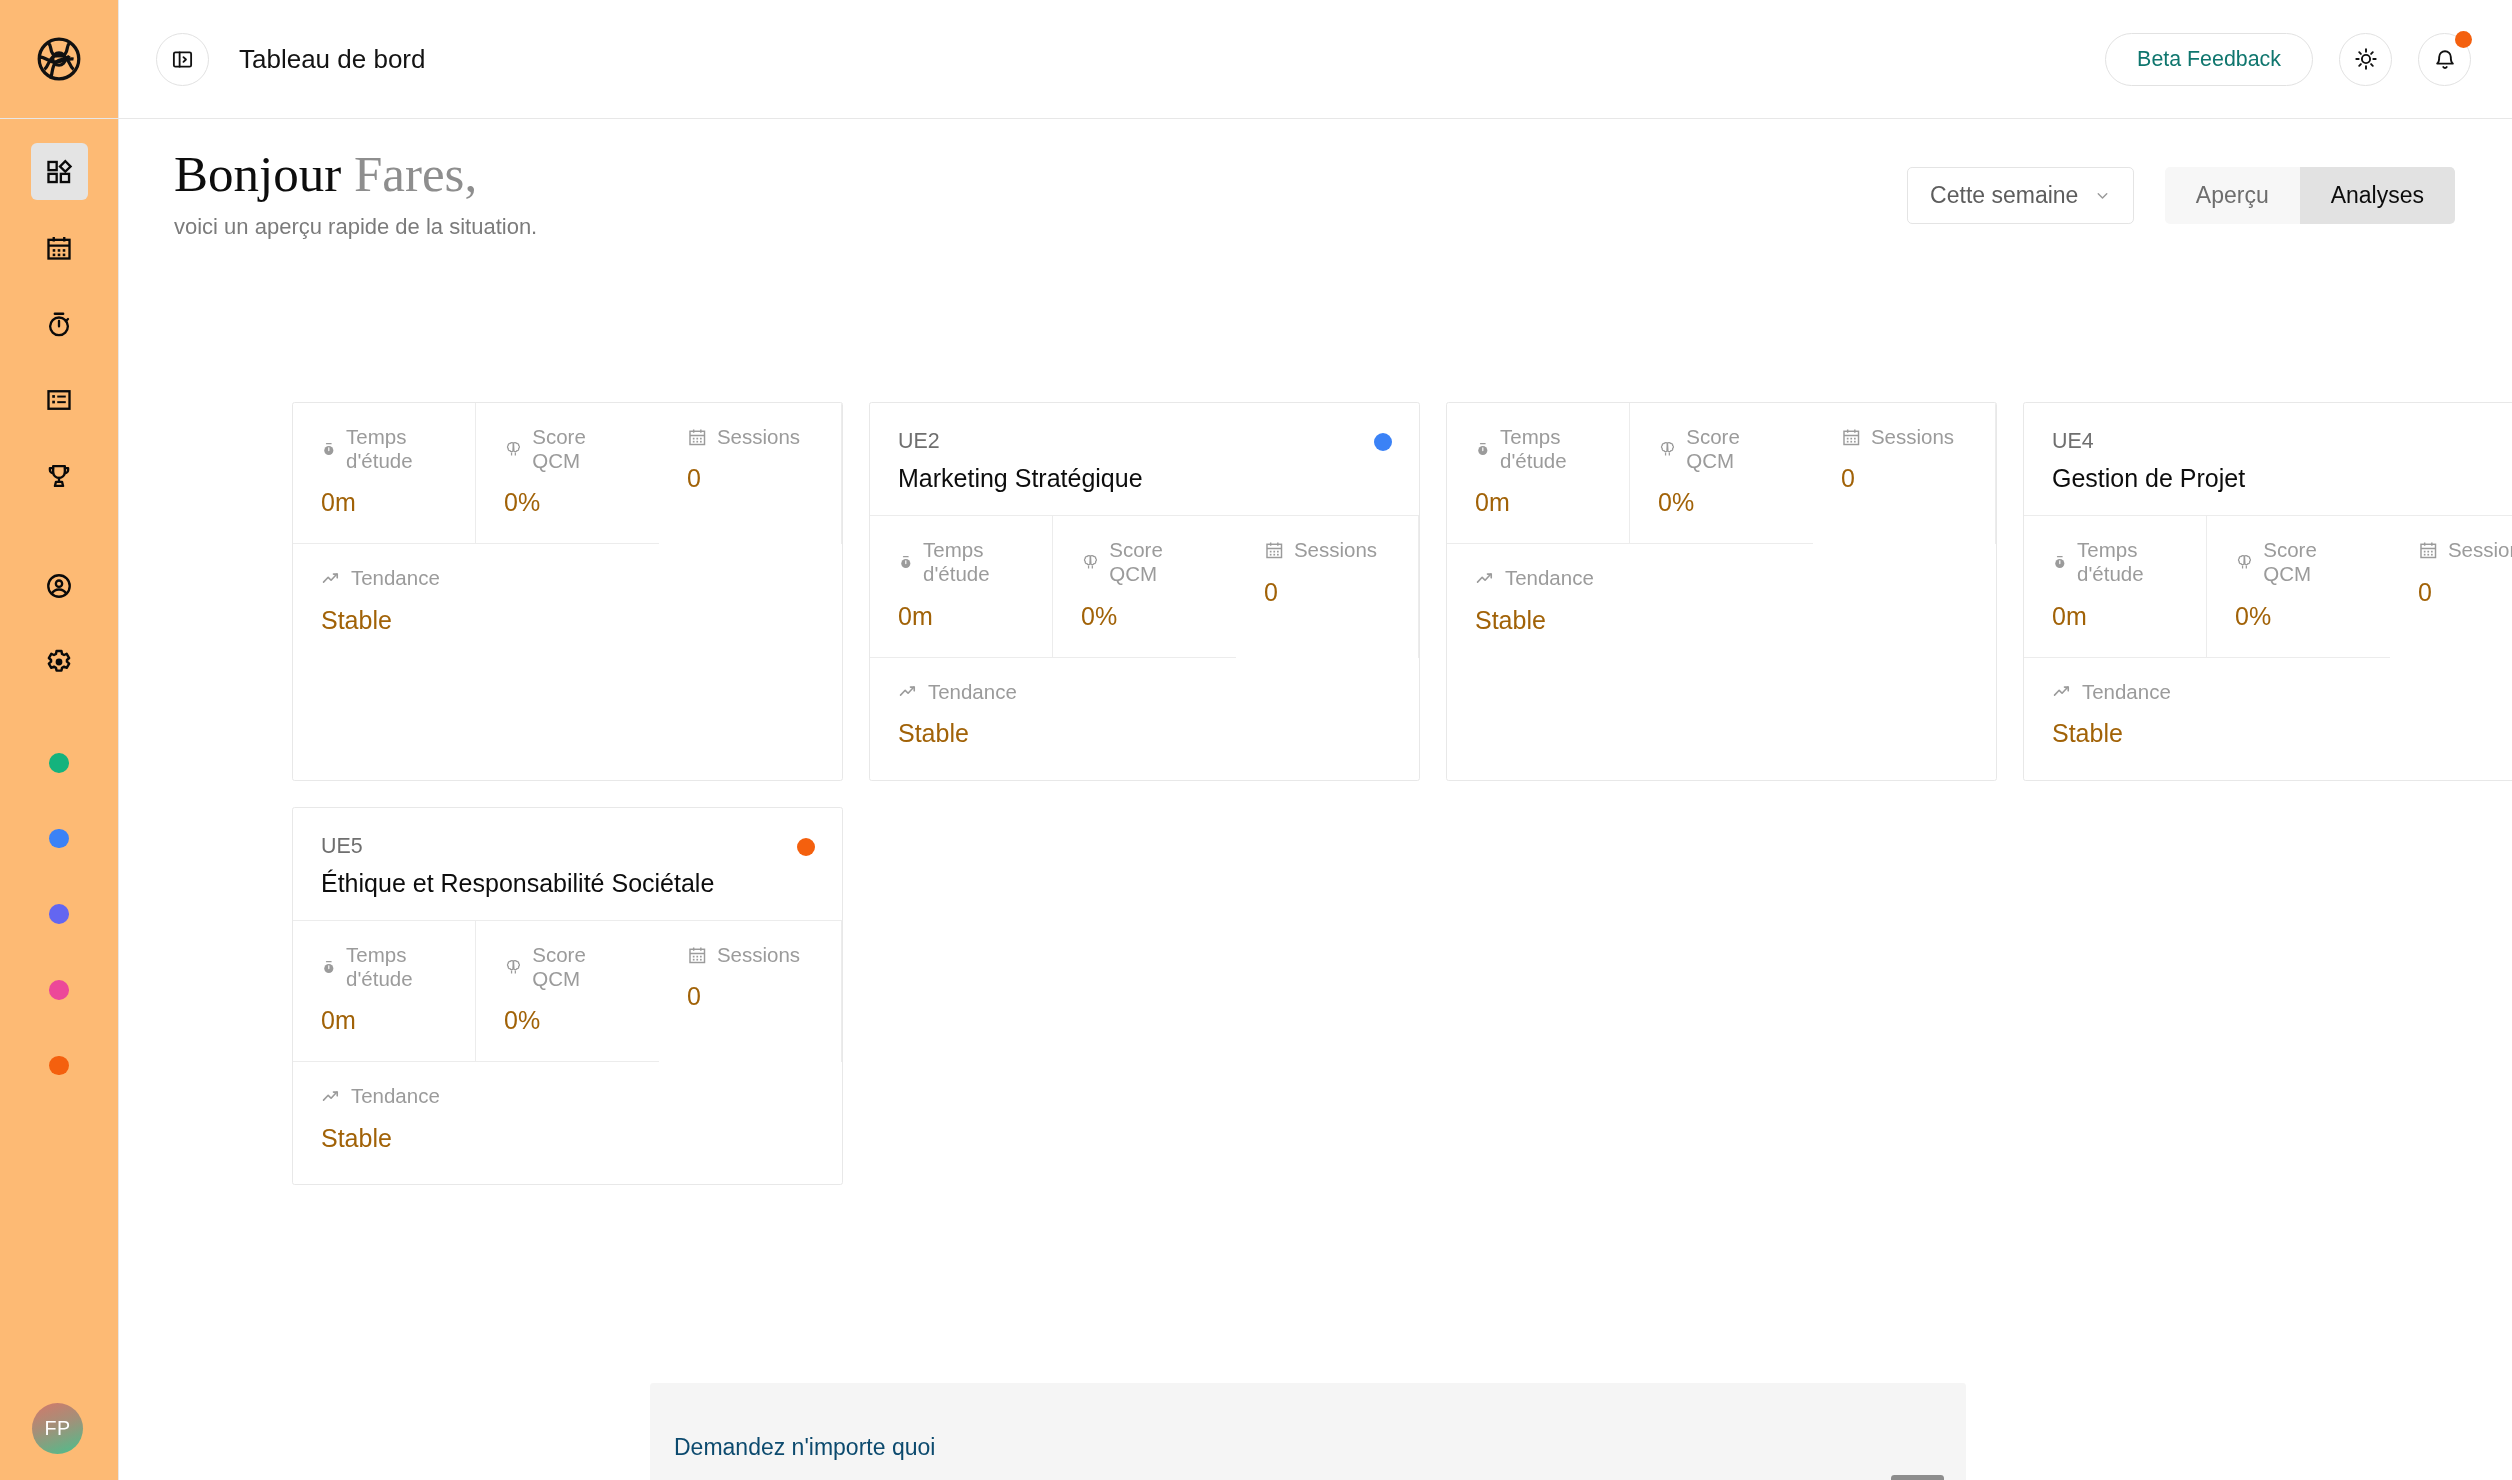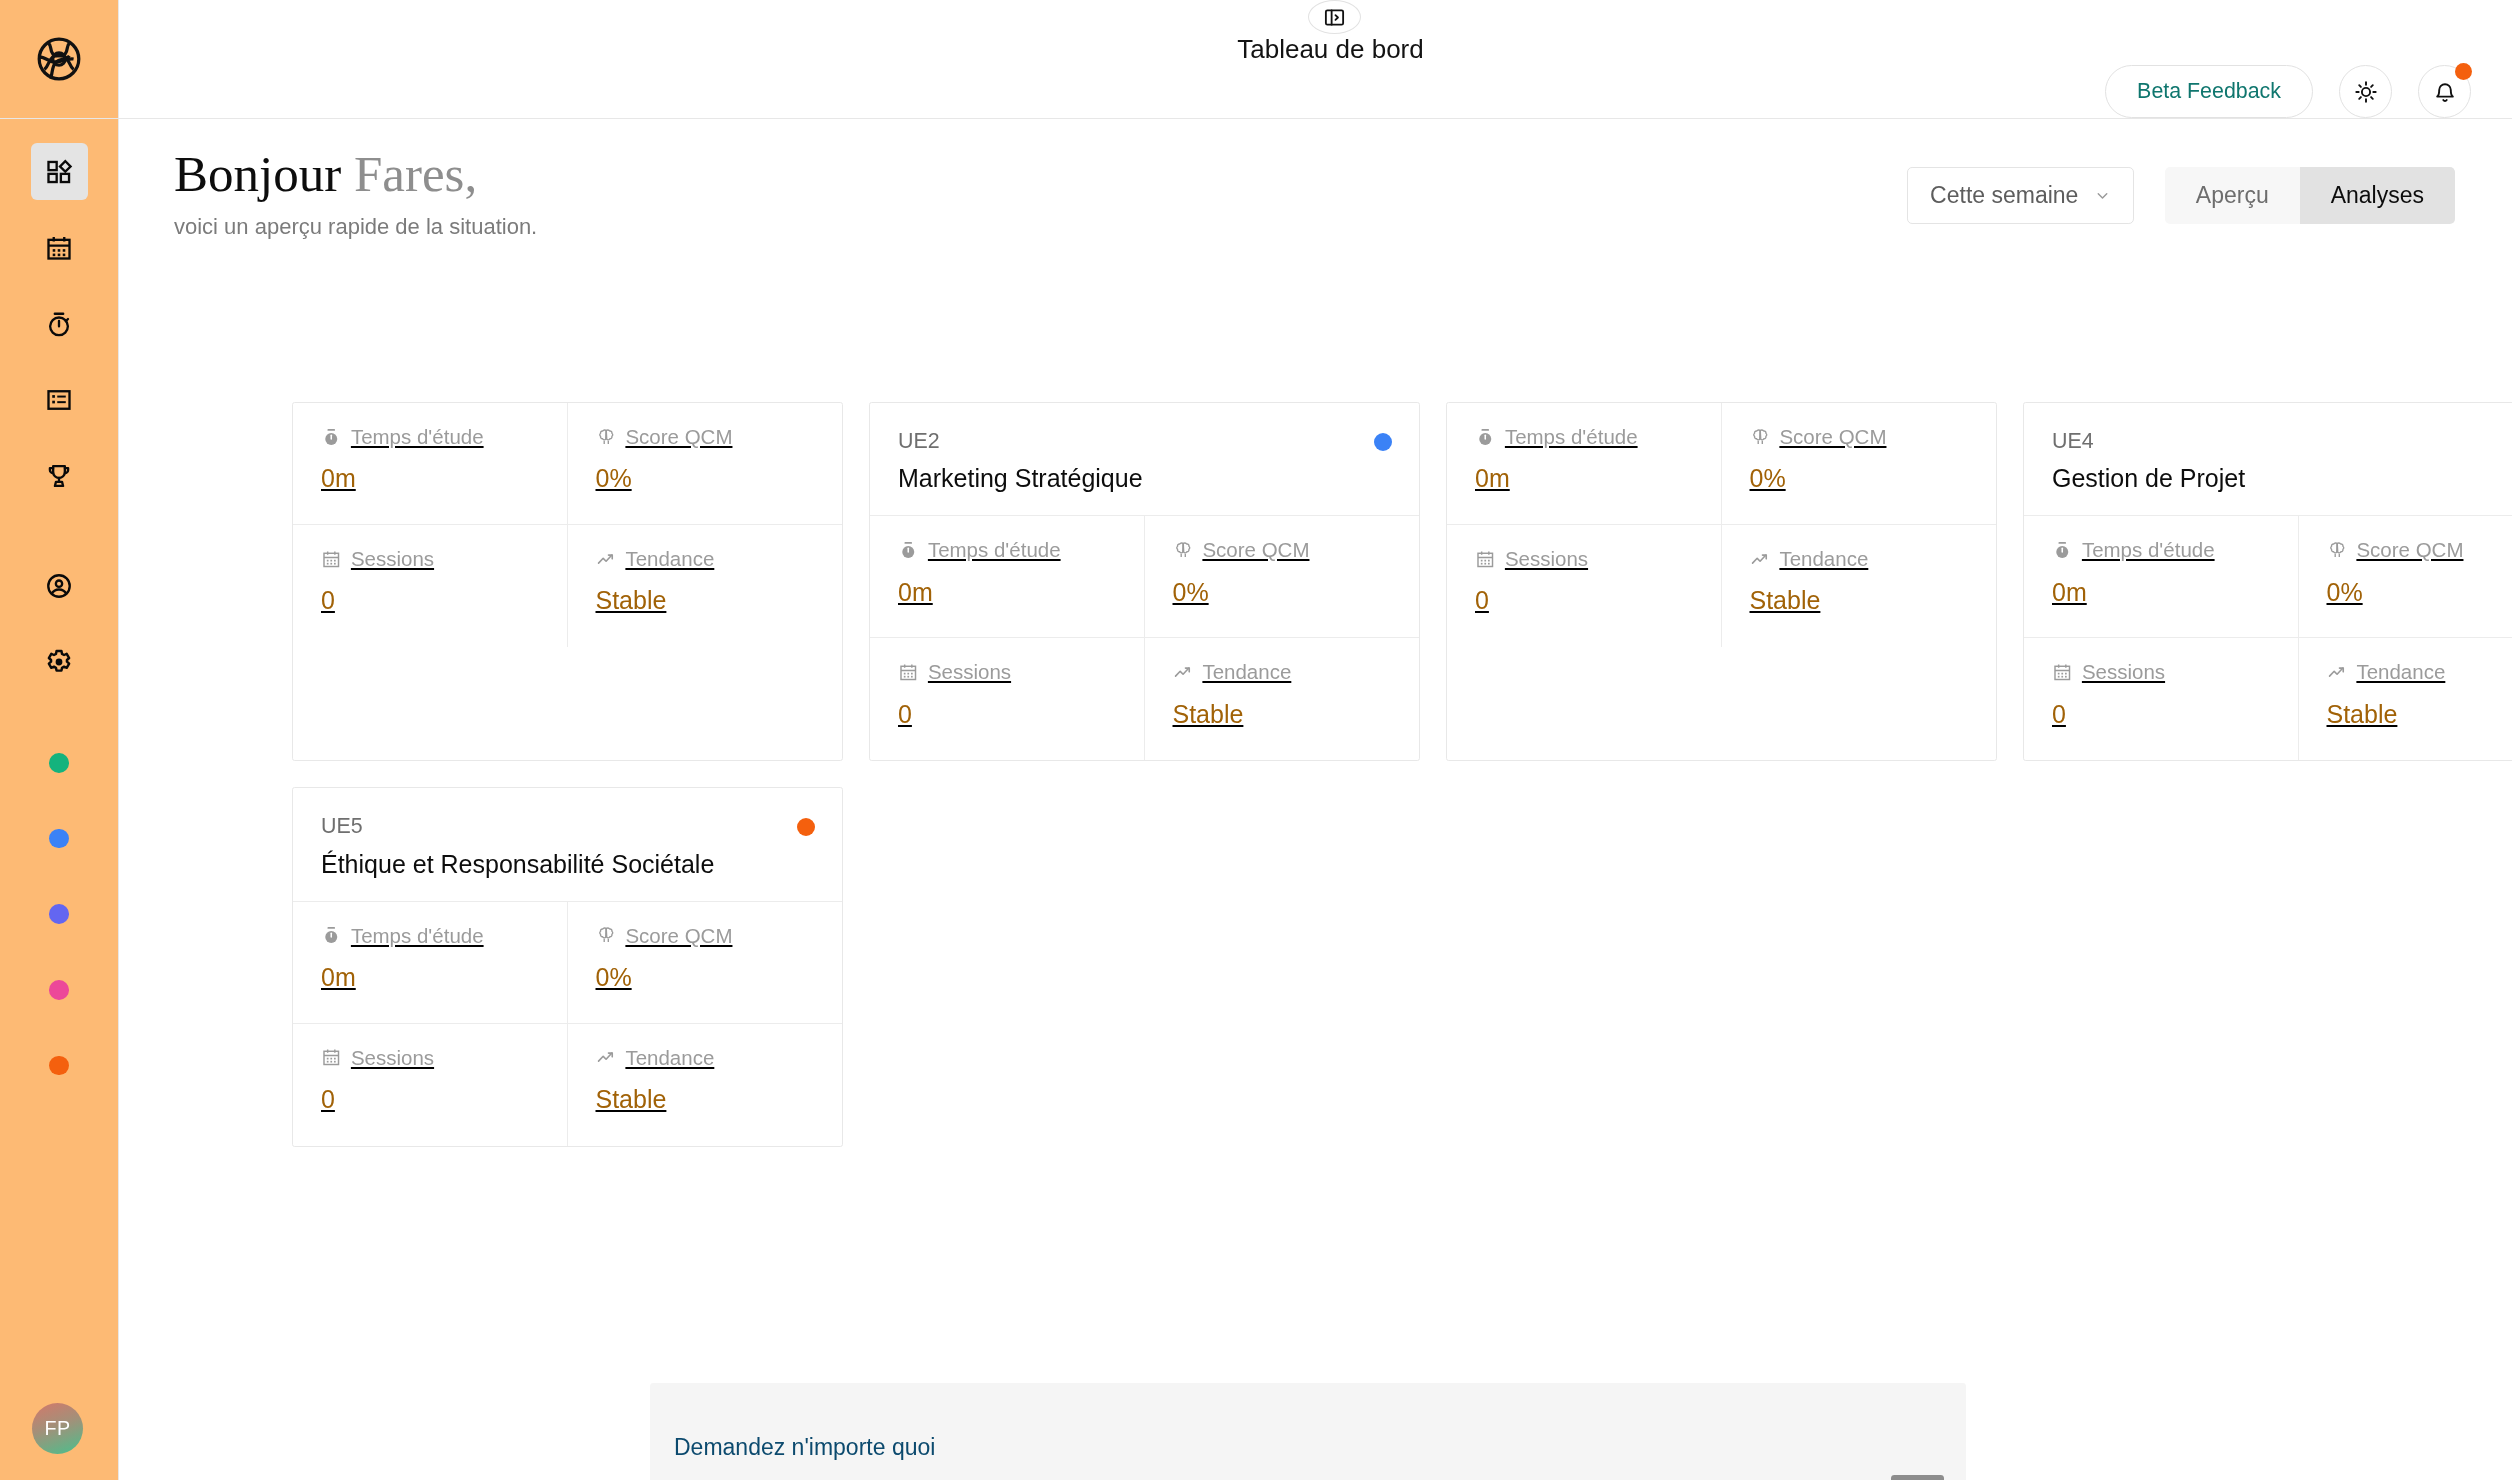--- a/index.html
+++ b/index.html
@@ -39,21 +39,21 @@
     background: linear-gradient(160deg, #d4786a 0%, #a39079 45%, #49c08d 100%);
     display: flex; align-items: center; justify-content: center;
     color: #ffffff; font-size: 19.7px; letter-spacing: 0.4px;
   }
 
   
   #header {
     position: absolute; left: 119px; top: 0;
     width: 2393px; height: 119px;
     border-bottom: 0.9px solid #e7e7e7;
-    display: flex; align-items: center; background: #fff; flex-direction: column;
+    display: flex; align-items: center; background: #fff;
   }
   #sidebar-toggle {
     width: 53px; height: 53px; margin-left: 37px;
     border: 0.9px solid #e2e2e2; border-radius: 50%;
     display: flex; align-items: center; justify-content: center;
     cursor: pointer; color: #111;
   }
   #header-title { margin-left: 30px; font-size: 26px; color: #131313; }
   #header-right {
     margin-left: auto; margin-right: 41px;
@@ -104,21 +104,21 @@
   #cards {
     position: absolute; left: 173px; top: 282px;
     width: 2225px;
     display: grid; grid-template-columns: repeat(4, 551px); gap: 26px;
   }
   .ue-card { background: #fff; border: 0.9px solid #e8e8e8; border-radius: 2.6px; overflow: hidden; }
   .card-head { padding: 26px 28px 22px 28px; position: relative; border-bottom: 0.9px solid #ececec; }
   .card-code { font-size: 21.4px; color: #6f6f6f; }
   .card-title { margin-top: 10.3px; font-size: 25px; color: #0d0d0d; }
   .card-dot { position: absolute; right: 27px; top: 30px; width: 18px; height: 18px; border-radius: 50%; }
-  .metric-grid { display: grid; grid-template-columns: 1fr 1fr; text-decoration: underline; }
+  .metric-grid { display: grid; grid-template-columns: 1fr 1fr 1fr; }
   .metric {
     padding: 22px 28px 26px 28px; min-height: 122px;
     border-right: 0.9px solid #ececec; border-bottom: 0.9px solid #ececec;
   }
   .metric:nth-child(2n) { border-right: none; }
   .metric:nth-child(n+3) { border-bottom: none; }
   .metric-label { display: flex; align-items: center; gap: 9.4px; font-size: 20.5px; color: #9b9b9b; }
   .metric-value { margin-top: 15.4px; font-size: 25px; color: #a16207; }
 
   

